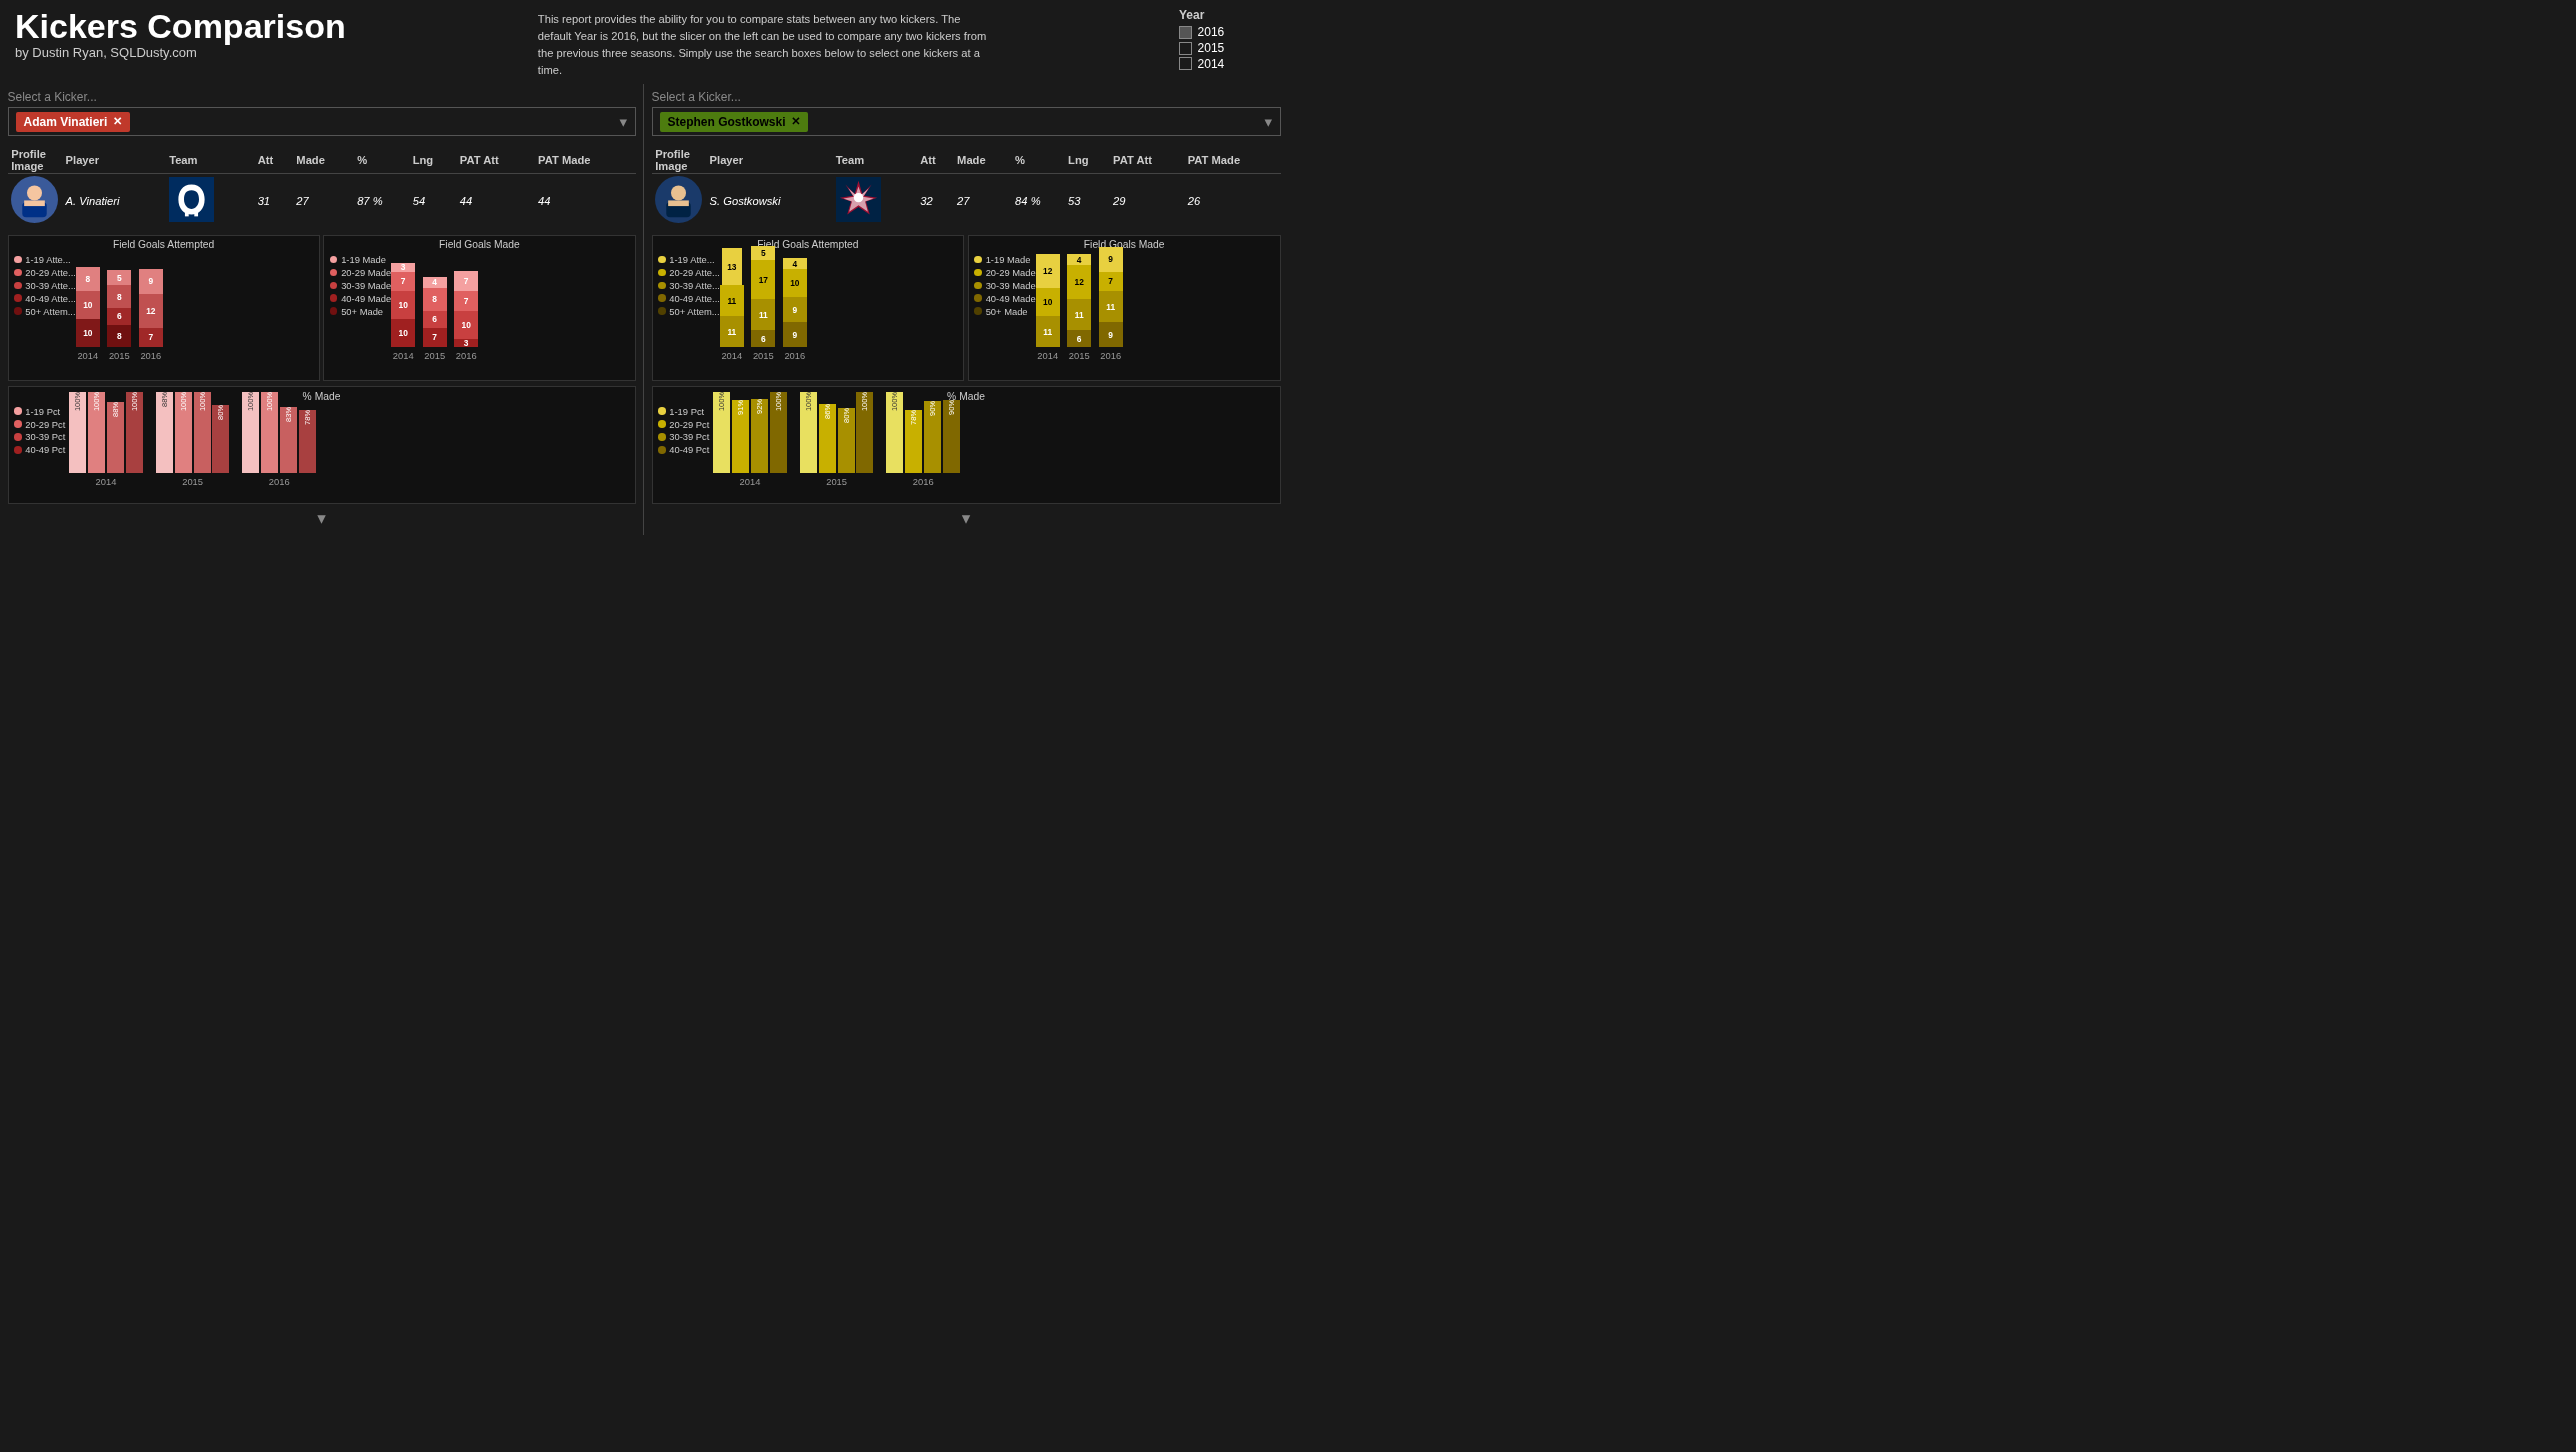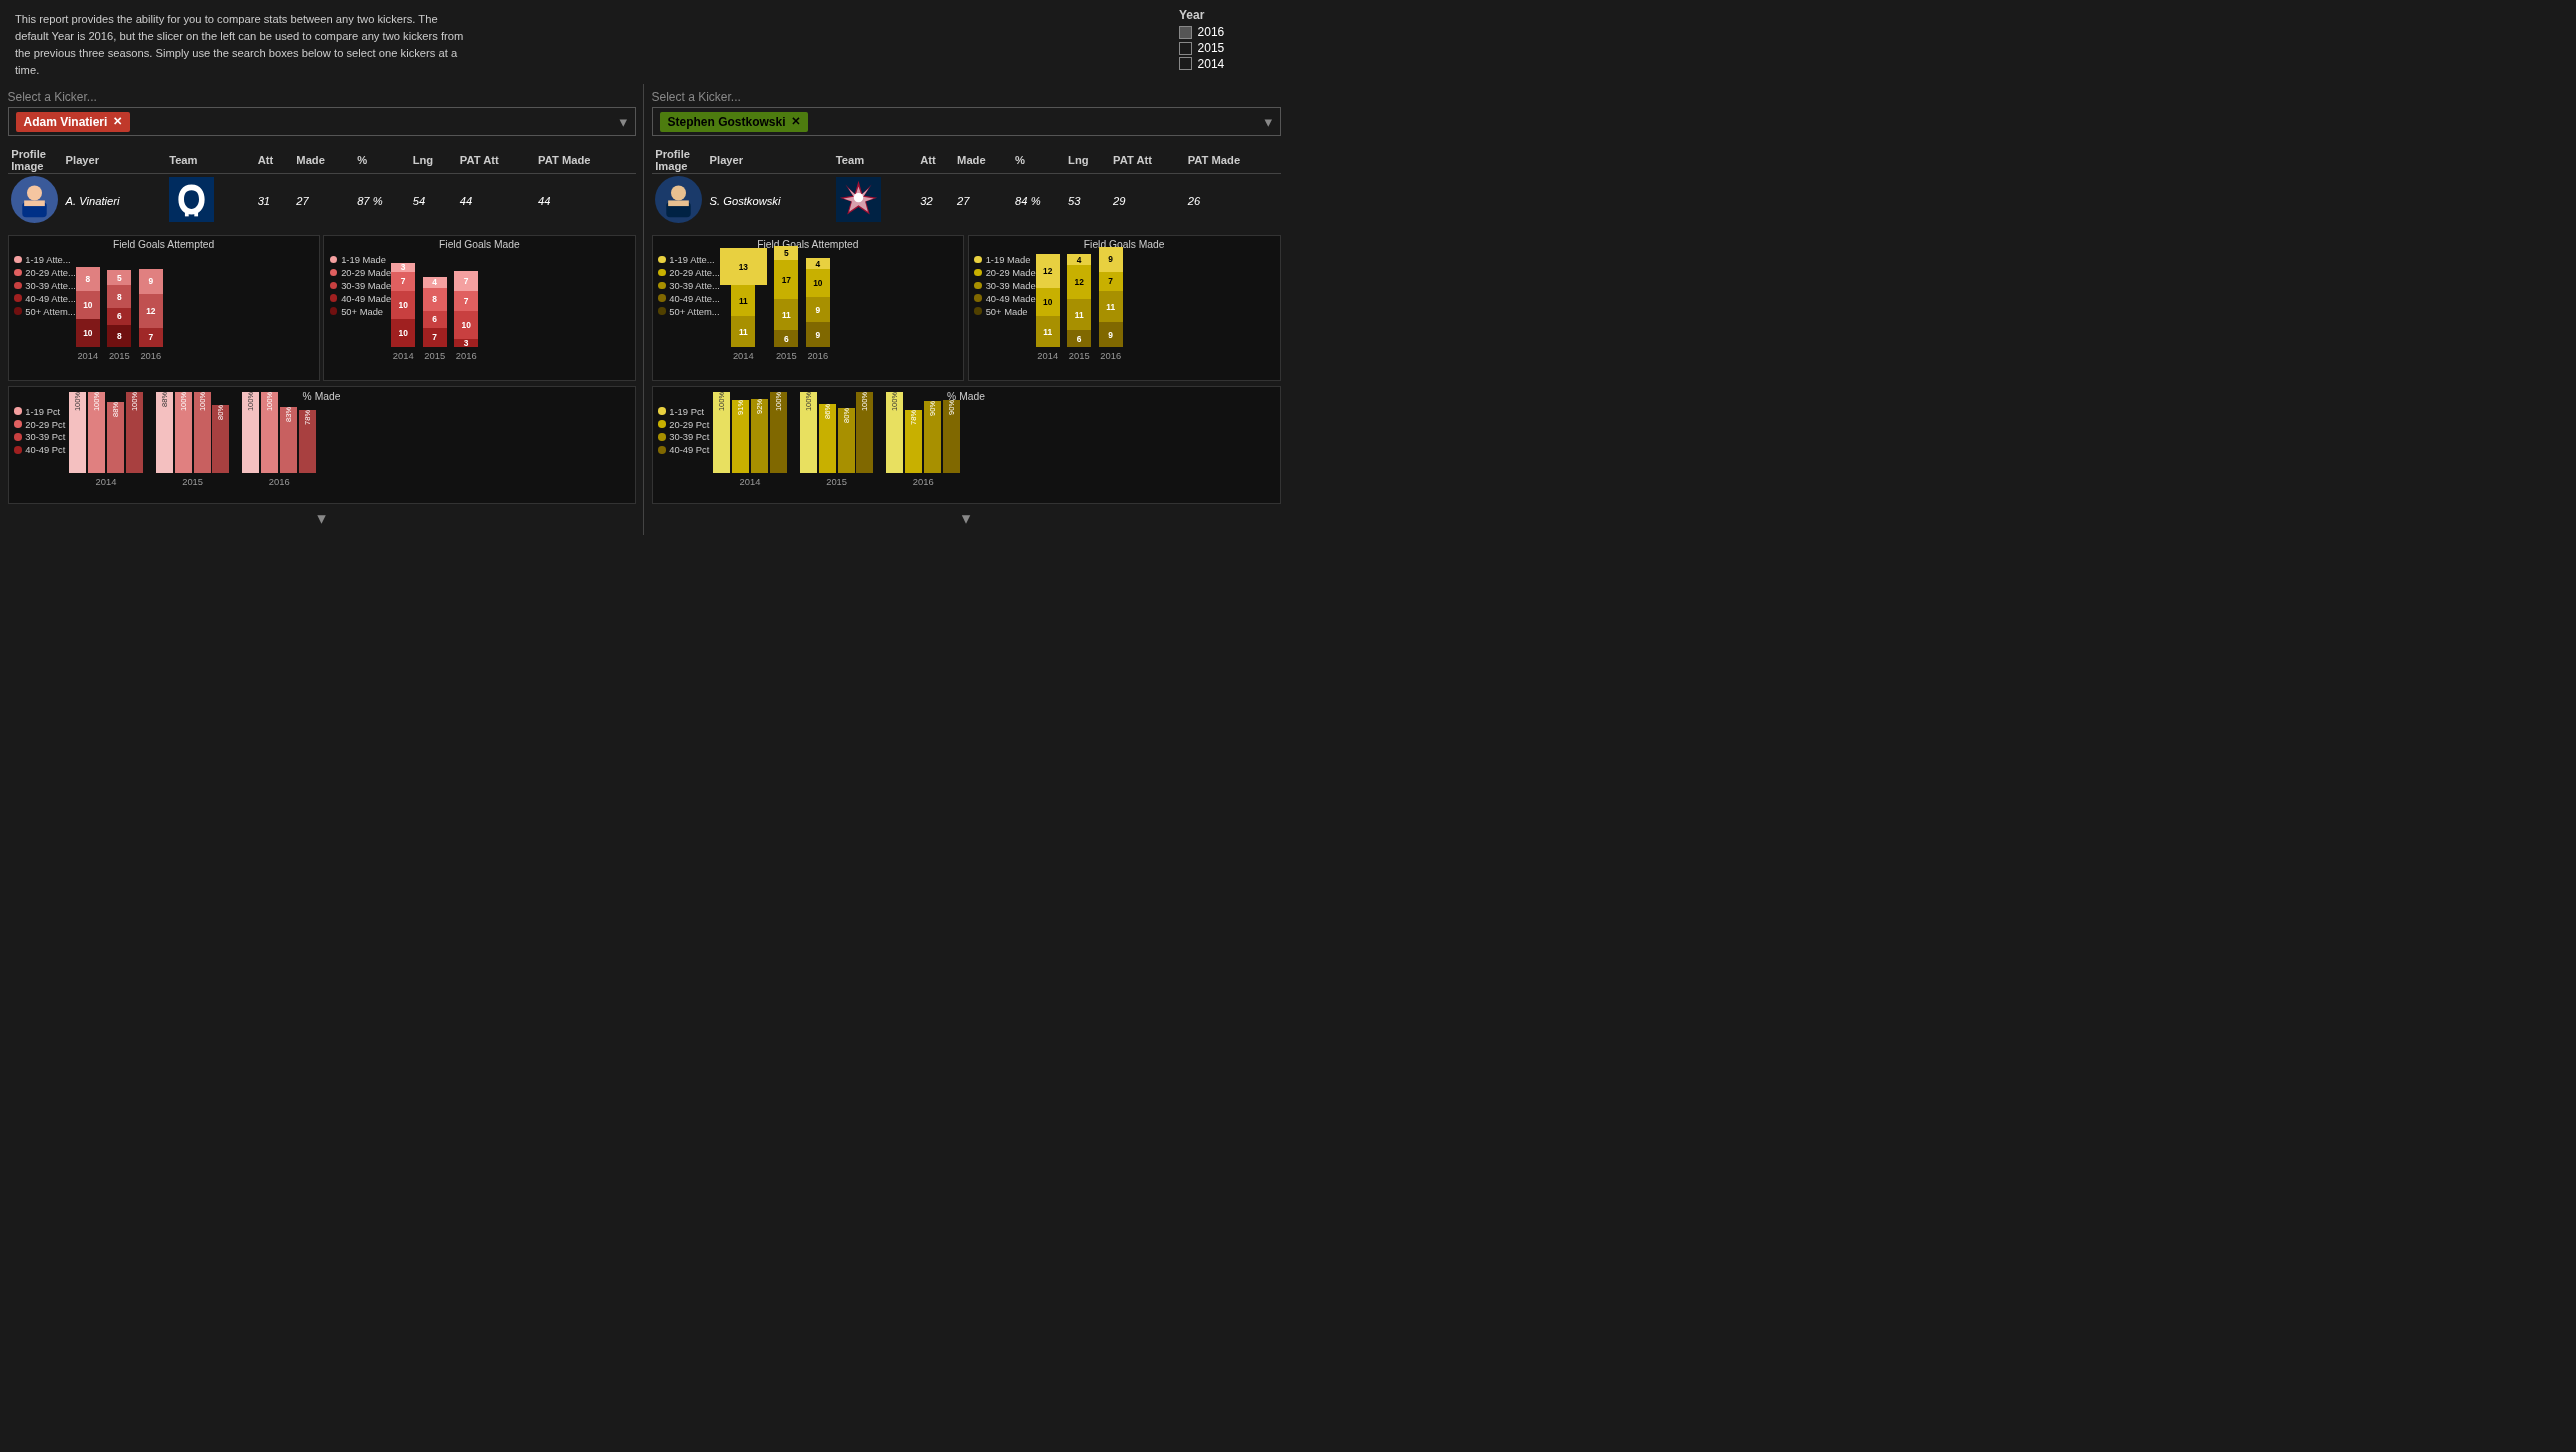--- a/index.html
+++ b/index.html
@@ -176,20 +176,26 @@
       padding: 5.6px 7.5px;
     }
 
     svg.kicker-avatar { width: 47px; height: 47px; }
     svg.team-logo-svg { width: 45px; height: 45px; }
   </style>
 </head>
 <body>
 
 <div class="header">
+  <div class="header-title">
+    <h1>Kickers Comparison</h1>
+    <p>
+      <span>by Dustin Ryan, SQLDusty.com</span>
+    </p>
+  </div>
   <div class="header-desc">This report provides the ability for you to compare stats between any two kickers. The default Year is 2016, but the slicer on the left can be used to compare any two kickers from the previous three seasons. Simply use the search boxes below to select one kickers at a time.</div>
   <div class="year-slicer">
     <div class="year-title">Year</div>
     <div class="year-item filled-rect">
       <div class="rect"></div>
       <span>2016</span>
     </div>
     <div class="year-item empty-rect">
       <div class="rect"></div>
       <span>2015</span>
@@ -546,21 +552,21 @@
             </div>
             <div class="legend-item">
               <div class="legend-dot" style="background:#504000;"></div>
               <span>50+ Attem...</span>
             </div>
           </div>
           <div style="display:flex; gap:7.5px; align-items:flex-end; height:122px; flex:1; padding-bottom:15px;">
 
             <div style="display:flex; flex-direction:column; align-items:center;">
               <div style="display:flex; flex-direction:column; justify-content:flex-end; align-items:center; height:103px;">
-                <div style="width:47px; height:37px; background:#e8d040; display:flex; align-items:center; justify-content:center; font-size:8.4px; color:#000; font-weight:600;">13</div>
+                <div style="width:20px; height:37px; background:#e8d040; display:flex; align-items:center; justify-content:center; font-size:8.4px; color:#000; font-weight:600;">13</div>
                 <div style="width:24px; height:31px; background:#c8b000; display:flex; align-items:center; justify-content:center; font-size:8.4px; color:#000; font-weight:600;">11</div>
                 <div style="width:24px; height:31px; background:#a89000; display:flex; align-items:center; justify-content:center; font-size:8.4px; color:#fff; font-weight:600;">11</div>
               </div>
               <div style="font-size:9.4px; color:#999; margin-top:2.8px;">2014</div>
             </div>
 
             <div style="display:flex; flex-direction:column; align-items:center;">
               <div style="display:flex; flex-direction:column; justify-content:flex-end; align-items:center; height:103px;">
                 <div style="width:24px; height:14px; background:#e8d040; display:flex; align-items:center; justify-content:center; font-size:8.4px; color:#000; font-weight:600;">5</div>
                 <div style="width:24px; height:39px; background:#c8b000; display:flex; align-items:center; justify-content:center; font-size:8.4px; color:#000; font-weight:600;">17</div>

